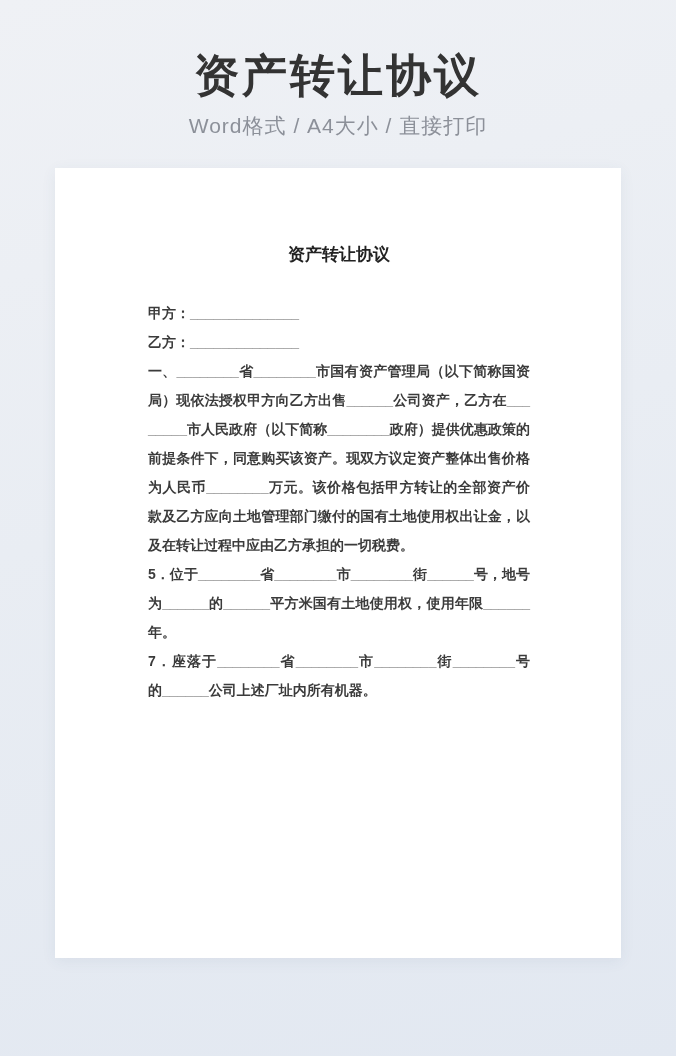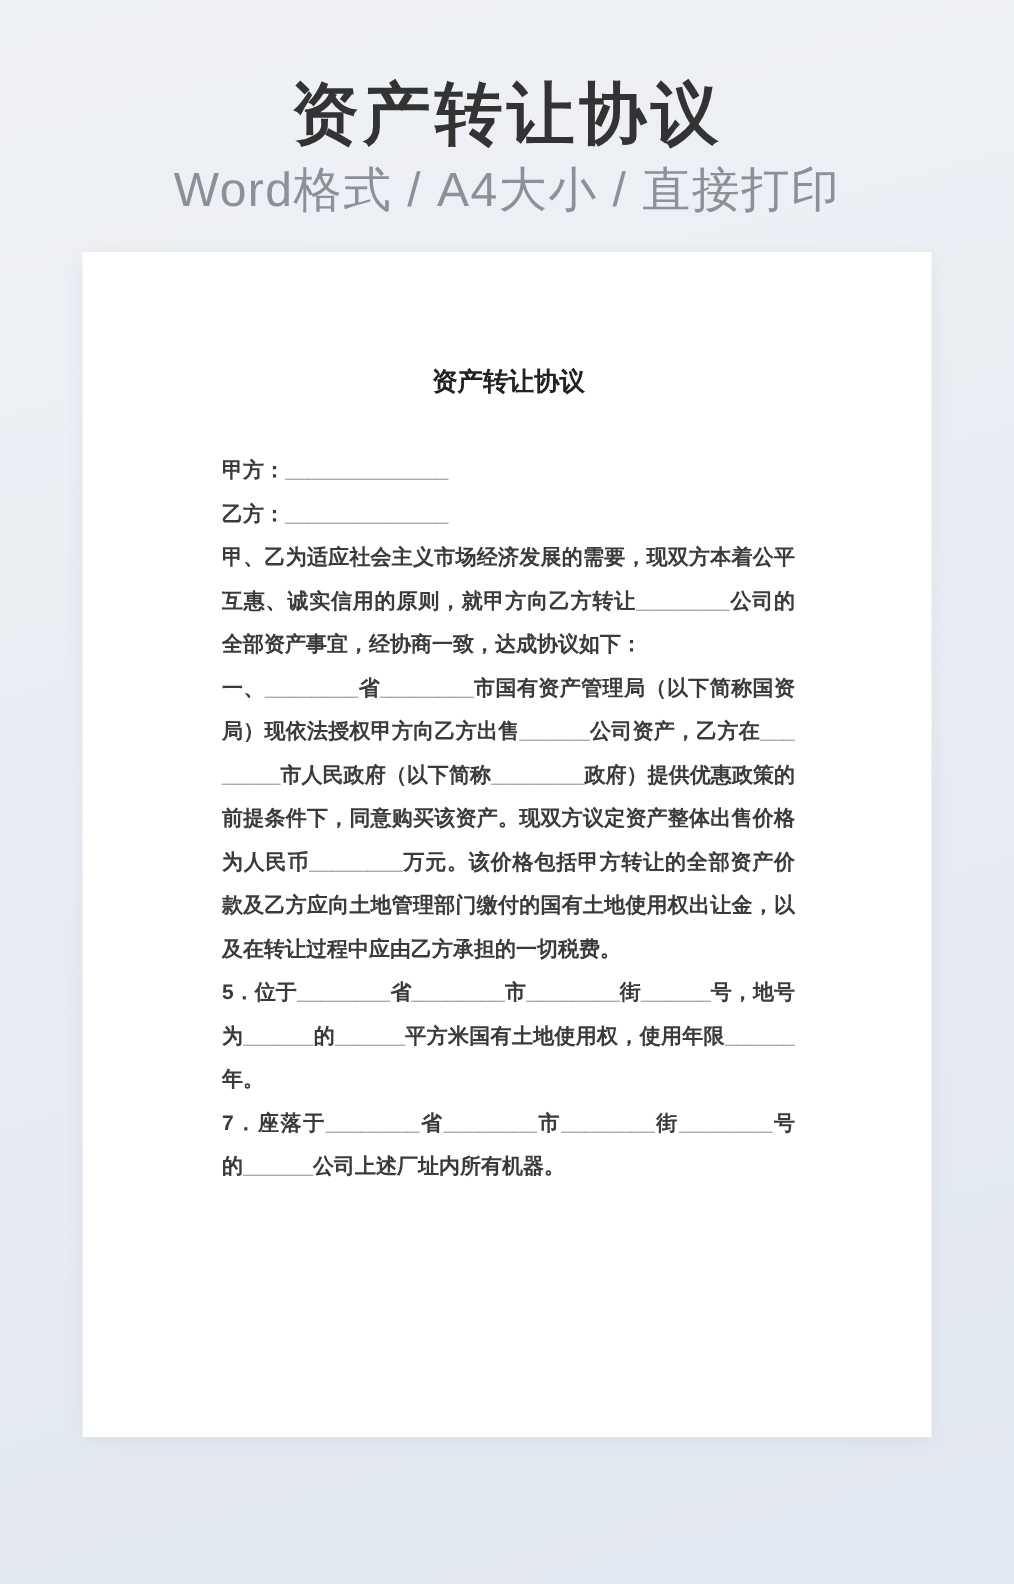--- a/index.html
+++ b/index.html
@@ -17,21 +17,21 @@
   .banner-title {
     margin: 0;
     font-size: 45px;
     line-height: 52px;
     font-weight: 800;
     letter-spacing: 3px;
     color: #333333;
   }
   .banner-subtitle {
     margin-top: 9px;
-    font-size: 32px;
+    font-size: 21px;
     line-height: 30px;
     font-weight: 400;
     letter-spacing: 1px;
     color: #8c9099;
   }
   .paper {
     box-sizing: border-box;
     width: 566px;
     height: 790px;
     margin: 27px auto 0 auto;
@@ -69,19 +69,18 @@
   <div class="banner">
     <h1 class="banner-title">资产转让协议</h1>
     <div class="banner-subtitle">Word格式 / A4大小 / 直接打印</div>
   </div>
 
   <div class="paper">
     <h2 class="doc-title">资产转让协议</h2>
     <div class="doc-body">
         <p><span>甲方：</span><span class="blank">______________</span></p>
         <p><span>乙方：</span><span class="blank">______________</span></p>
-        <p><span>甲、乙为适应社会主义市场经济发展的需要，现双方本着公平互惠、诚实信用的原则，就甲方向乙方转让</span><span class="blank">________</span><span>公司的全部资产事宜，经协商一致，达成协议如下：</span></p>
         <p><span>一、</span><span class="blank">________</span><span>省</span><span class="blank">________</span><span>市国有资产管理局（以下简称国资局）现依法授权甲方向乙方出售</span><span class="blank">______</span><span>公司资产，乙方在</span><span class="blank">________</span><span>市人民政府（以下简称</span><span class="blank">________</span><span>政府）提供优惠政策的前提条件下，同意购买该资产。现双方议定资产整体出售价格为人民币</span><span class="blank">________</span><span>万元。该价格包括甲方转让的全部资产价款及乙方应向土地管理部门缴付的国有土地使用权出让金，以及在转让过程中应由乙方承担的一切税费。</span></p>
         <p><span>5．位于</span><span class="blank">________</span><span>省</span><span class="blank">________</span><span>市</span><span class="blank">________</span><span>街</span><span class="blank">______</span><span>号，地号为</span><span class="blank">______</span><span>的</span><span class="blank">______</span><span>平方米国有土地使用权，使用年限</span><span class="blank">______</span><span>年。</span></p>
         <p><span>7．座落于</span><span class="blank">________</span><span>省</span><span class="blank">________</span><span>市</span><span class="blank">________</span><span>街</span><span class="blank">________</span><span>号的</span><span class="blank">______</span><span>公司上述厂址内所有机器。</span></p>
       </div>
   </div>
 </div>
 
 </body></html>

